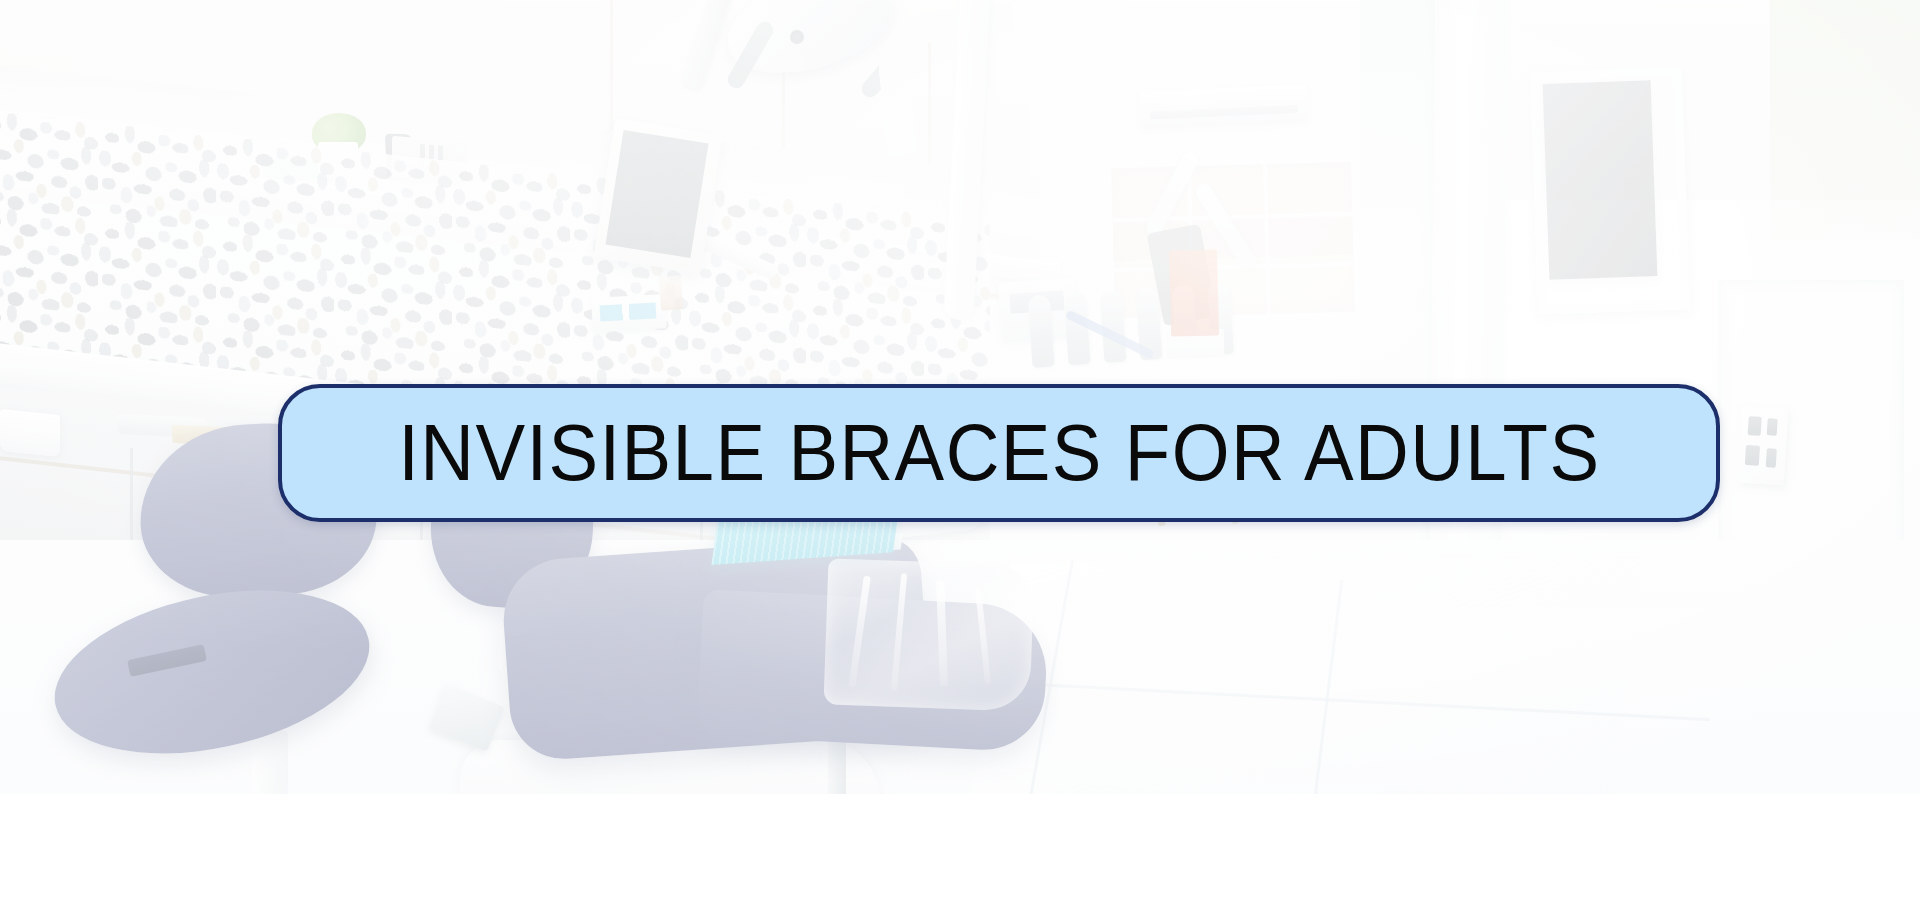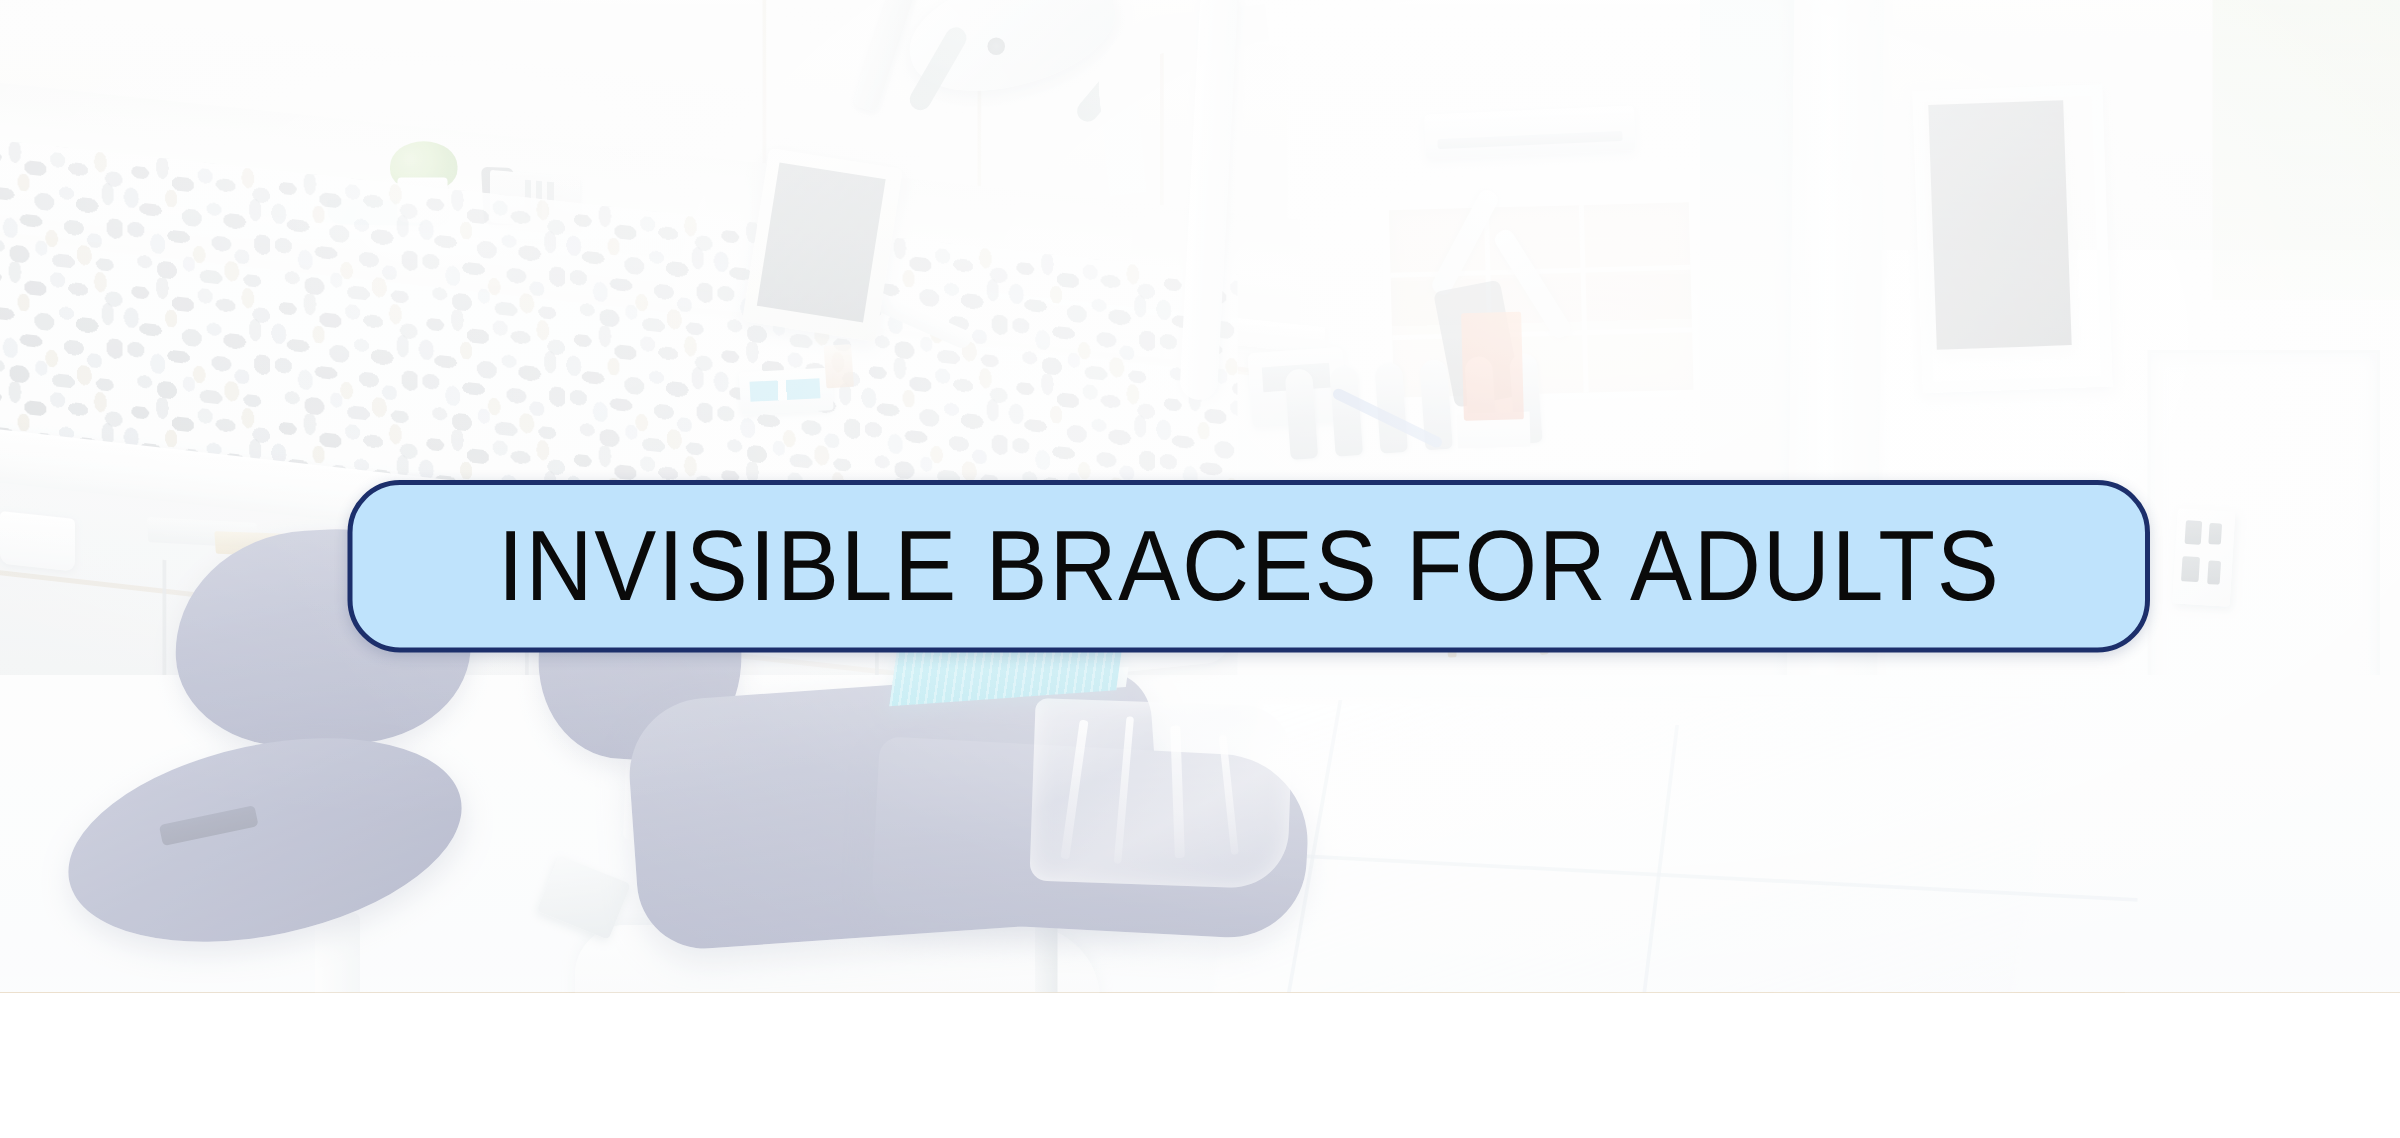--- a/index.html
+++ b/index.html
@@ -9,21 +9,21 @@
   }
   body {
     font-family: "Liberation Sans", sans-serif;
   }
 
   .stage {
     position: relative;
     width: 1920px;
     height: 794px;
     overflow: hidden;
-    background: #a16207;
+    background: #fef9c3;
     text-decoration: underline;
   }
 
   
   .photo {
     position: absolute;
     inset: 0;
     overflow: hidden;
     background:
       radial-gradient(ellipse 900px 520px at 60% 30%, rgba(255,255,255,0.95) 0%, rgba(255,255,255,0.55) 55%, rgba(255,255,255,0) 100%),

